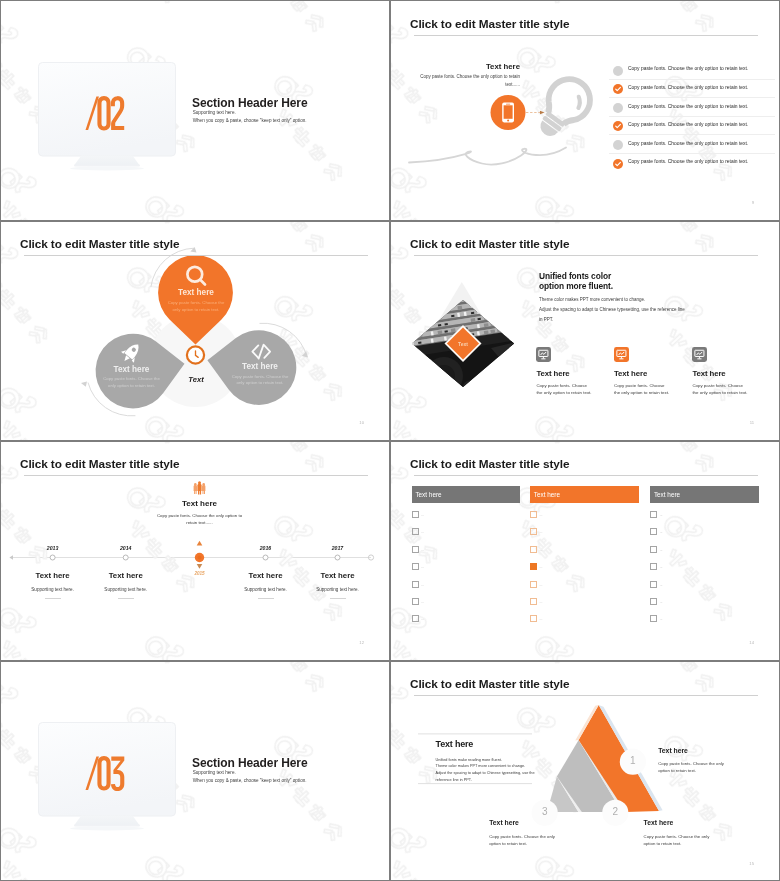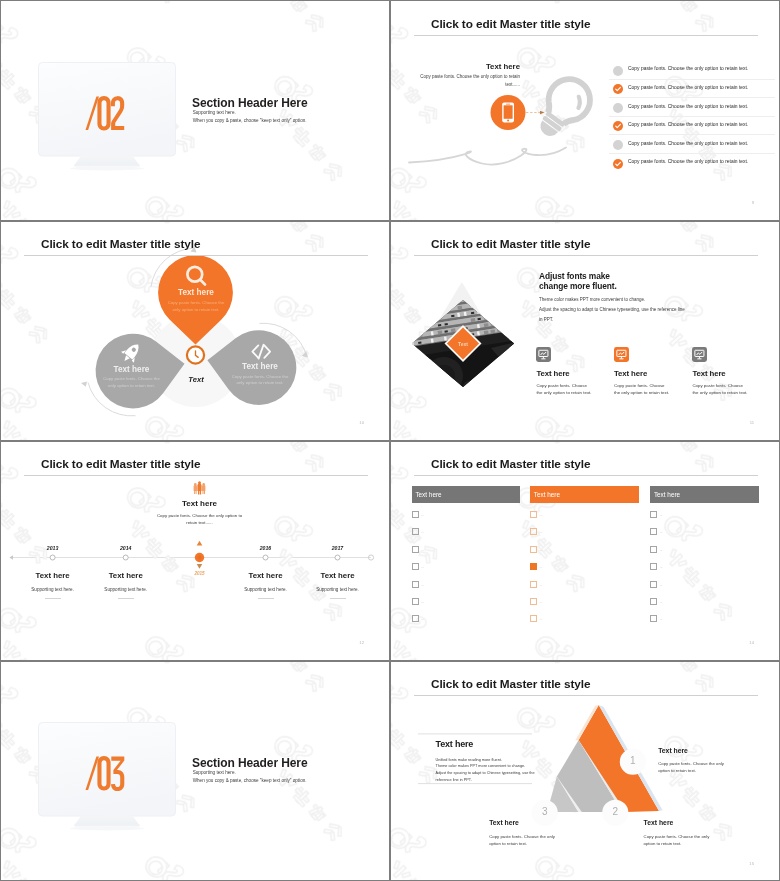--- a/index.html
+++ b/index.html
@@ -2,21 +2,21 @@
 <html><head>
 <meta charset="utf-8">
 <style>
   html,body{margin:0;padding:0;}
   body{width:780px;height:881px;background:#fff;font-family:"Liberation Sans",sans-serif;overflow:hidden;-webkit-font-smoothing:antialiased;}
   #grid{position:relative;width:780px;height:881px;background:#fff;}
   .slide{position:absolute;overflow:hidden;background:#fff;box-sizing:border-box;}
   .wm{position:absolute;left:0;top:0;width:100%;height:100%;pointer-events:none;z-index:1;}
   .gl{position:absolute;background:#7d7d7d;z-index:30;}
   .tx{position:absolute;z-index:6;white-space:pre;}
-  .title{position:absolute;z-index:6;font-weight:bold;color:#1b1b1b;font-size:11.8px;left:41px;top:17.2px;letter-spacing:-0.1px;text-align:center;}
+  .title{position:absolute;z-index:6;font-weight:bold;color:#1b1b1b;font-size:11.8px;left:20px;top:17.2px;letter-spacing:-0.1px;text-align:center;}
   .trule{position:absolute;z-index:6;height:1px;background:#d0d0d0;left:24px;top:34.5px;width:344px;}
   .pgno{position:absolute;z-index:6;color:#b8b8b8;font-size:4.2px;}
   .s1head{left:192px;top:95.5px;font-size:12px;font-weight:bold;color:#221f1f;letter-spacing:-0.1px;}
   .s1sub1{left:192.7px;top:109.5px;font-size:4.65px;color:#3c3c3c;}
   .s1sub2{left:192.7px;top:117.6px;font-size:4.6px;color:#3c3c3c;}
   
   .s2ct{left:20px;top:61.6px;width:110px;text-align:right;font-size:7.8px;font-weight:bold;color:#1b1b1b;}
   .s2cb{left:24px;top:73.3px;width:106px;text-align:right;font-size:4.5px;color:#3c3c3c;line-height:7.2px;white-space:normal;}
   .listwrap{position:absolute;left:223px;top:61px;width:152px;z-index:6;}
   .li{position:relative;height:18.6px;}
@@ -464,22 +464,22 @@
       <circle cx="54" cy="156" r="19" fill="#2c2c2c" opacity="0.55"></circle>
       <circle cx="54" cy="156" r="11" fill="#1a1a1a"></circle>
       <circle cx="80" cy="168" r="7.5" fill="#2e2e2e" opacity="0.6"></circle>
     </g>
     <g>
       <polygon points="73,105 91.5,123.5 73,142 54.5,123.5" fill="#fdfaf6"></polygon>
       <polygon points="73,107.4 89.1,123.5 73,139.6 56.9,123.5" fill="#F2752A"></polygon>
     </g>
   </svg>
   <div class="tx s4dm">Text</div>
-  <div class="tx s4l1">Adjust fonts make</div>
-  <div class="tx s4l2">change more fluent.</div>
+  <div class="tx s4l1">Unified fonts color</div>
+  <div class="tx s4l2">option more fluent.</div>
   <div class="tx s4b1">Theme color makes PPT more convenient to change.</div>
   <div class="tx s4b2">Adjust the spacing to adapt to Chinese typesetting, use the reference line</div>
   <div class="tx s4b3">in PPT.</div>
   <div class="cardwrap">
         <div class="card" style="left: 146.4px;">
           <div class="ico gray"><svg width="14.8" height="14.8" viewBox="0 0 15 15">
               <g fill="none" stroke="#fff" stroke-width="1.0">
                 <rect x="2.9" y="3.3" width="9.2" height="6.3" rx="0.5"></rect>
                 <path d="M7.5 9.8 L7.5 11.6"></path>
                 <path d="M5.4 12.0 L9.6 12.0"></path>

